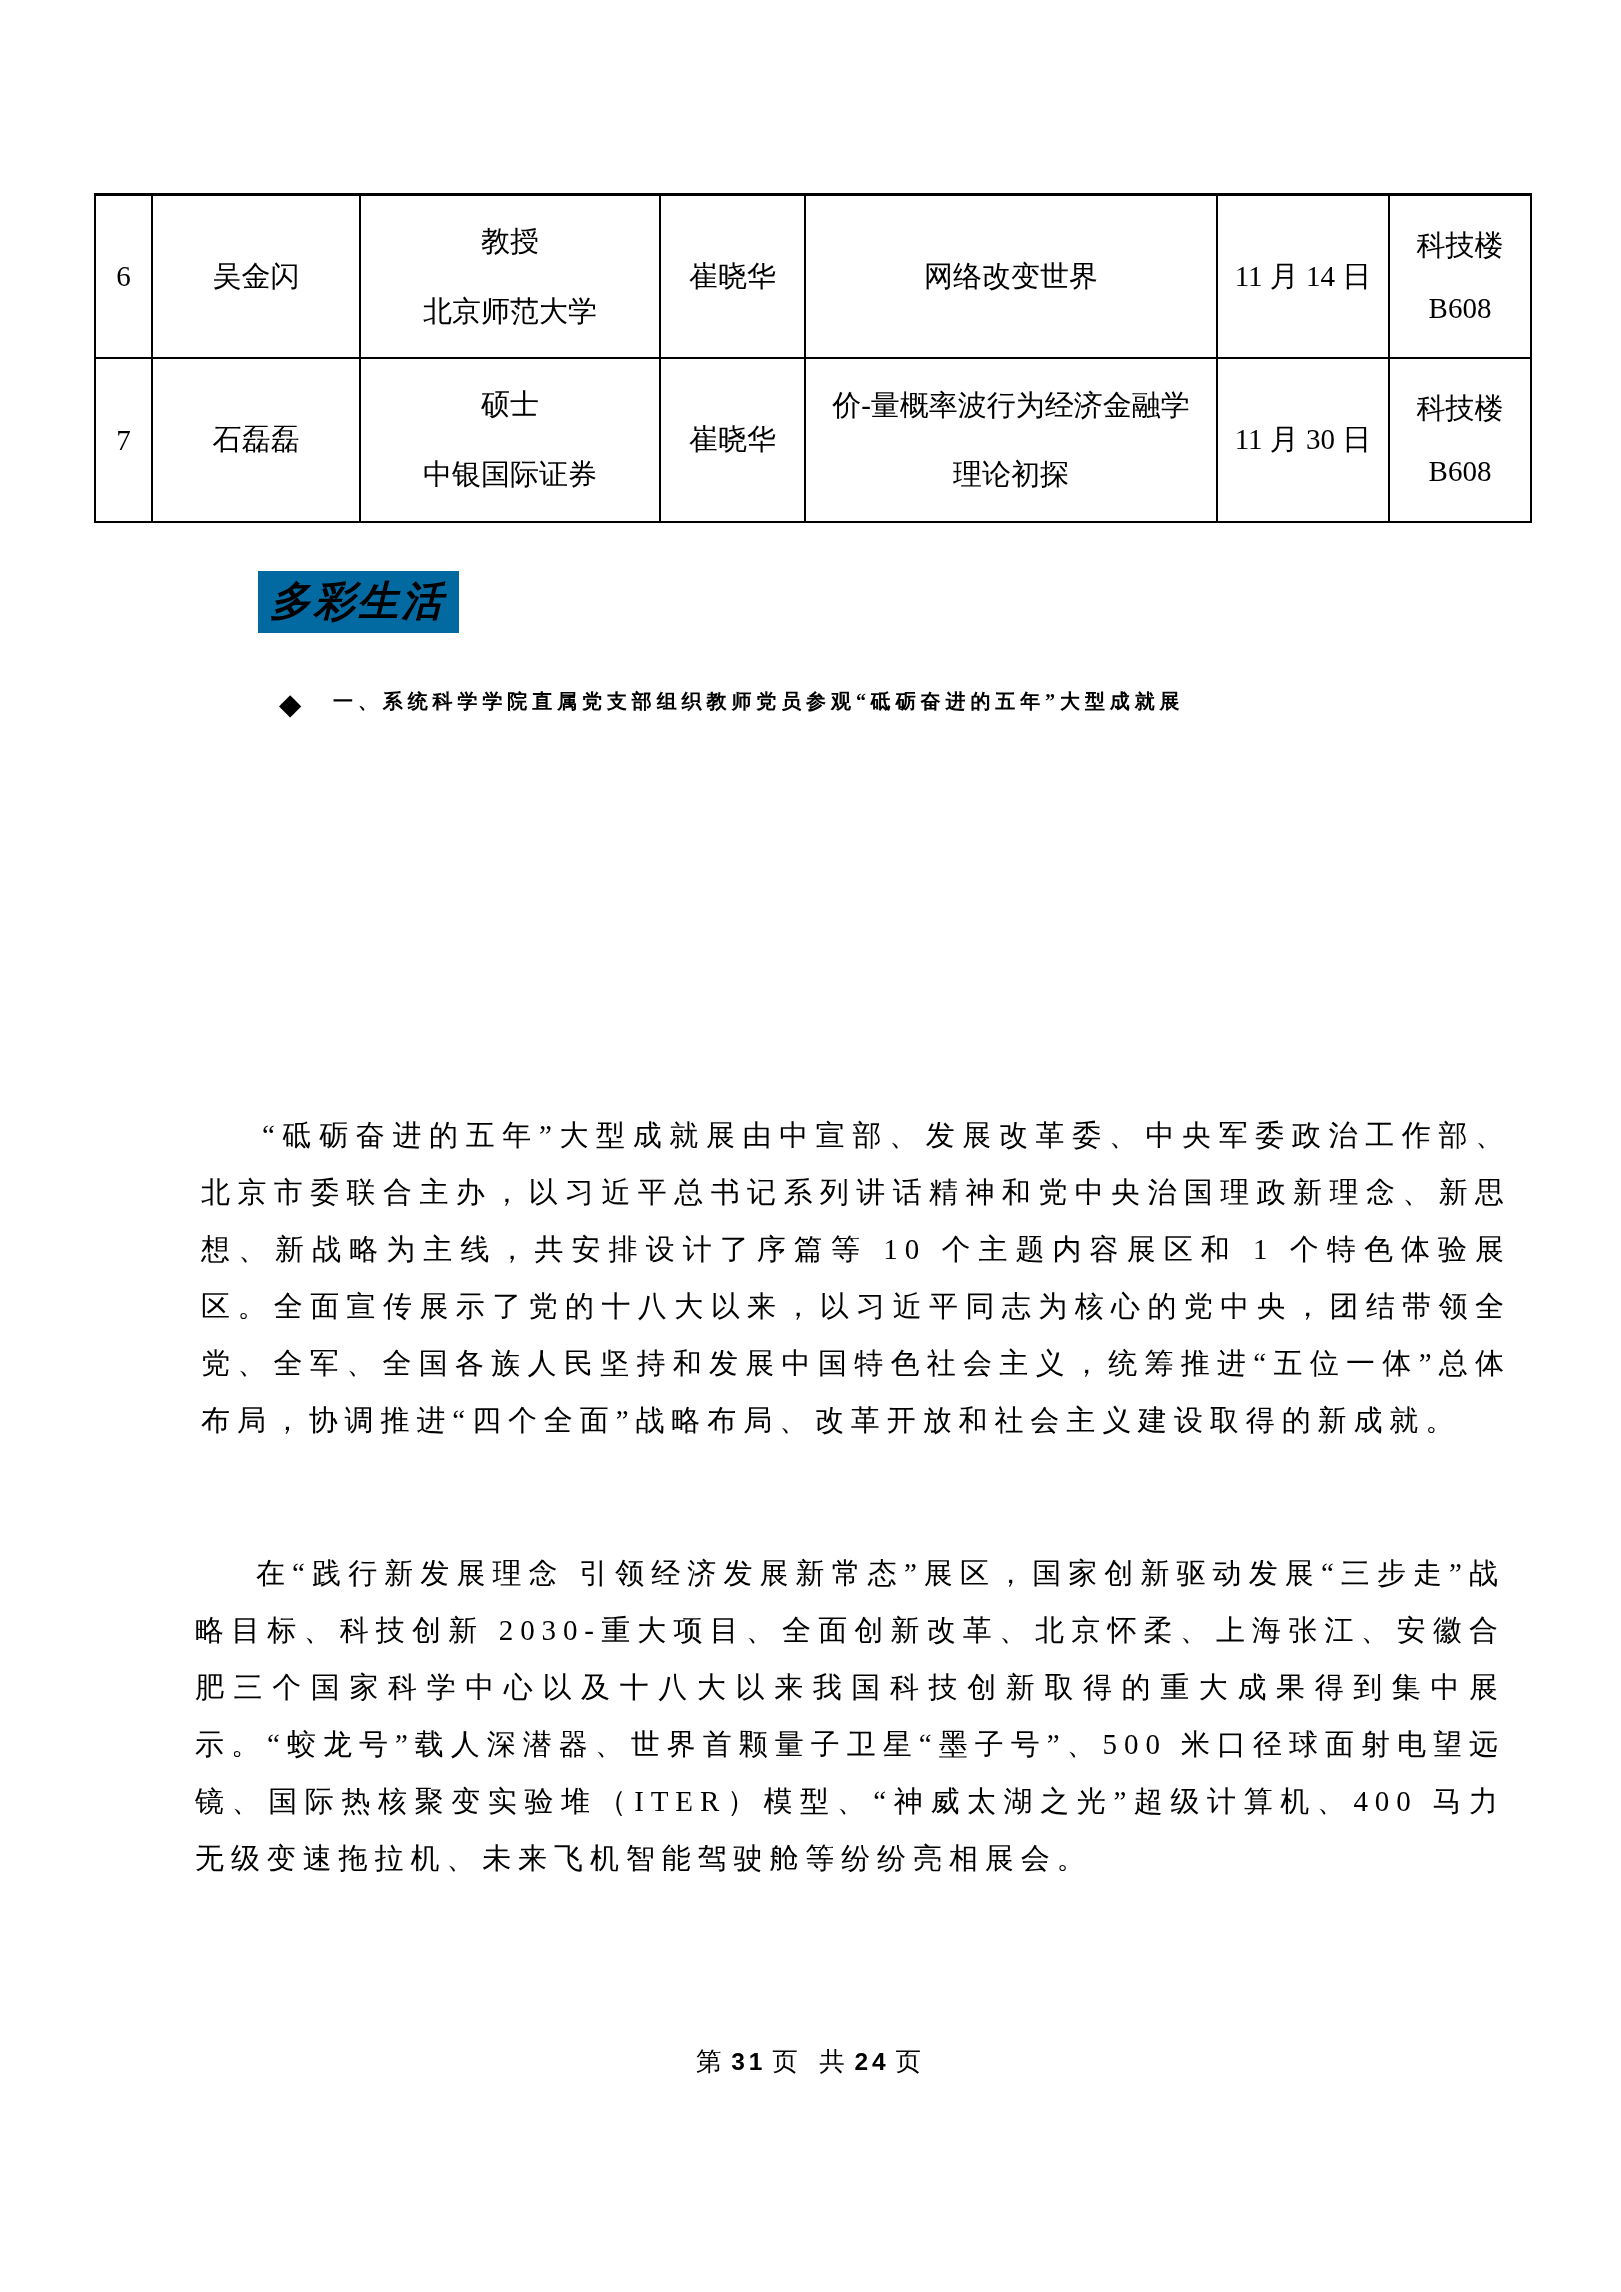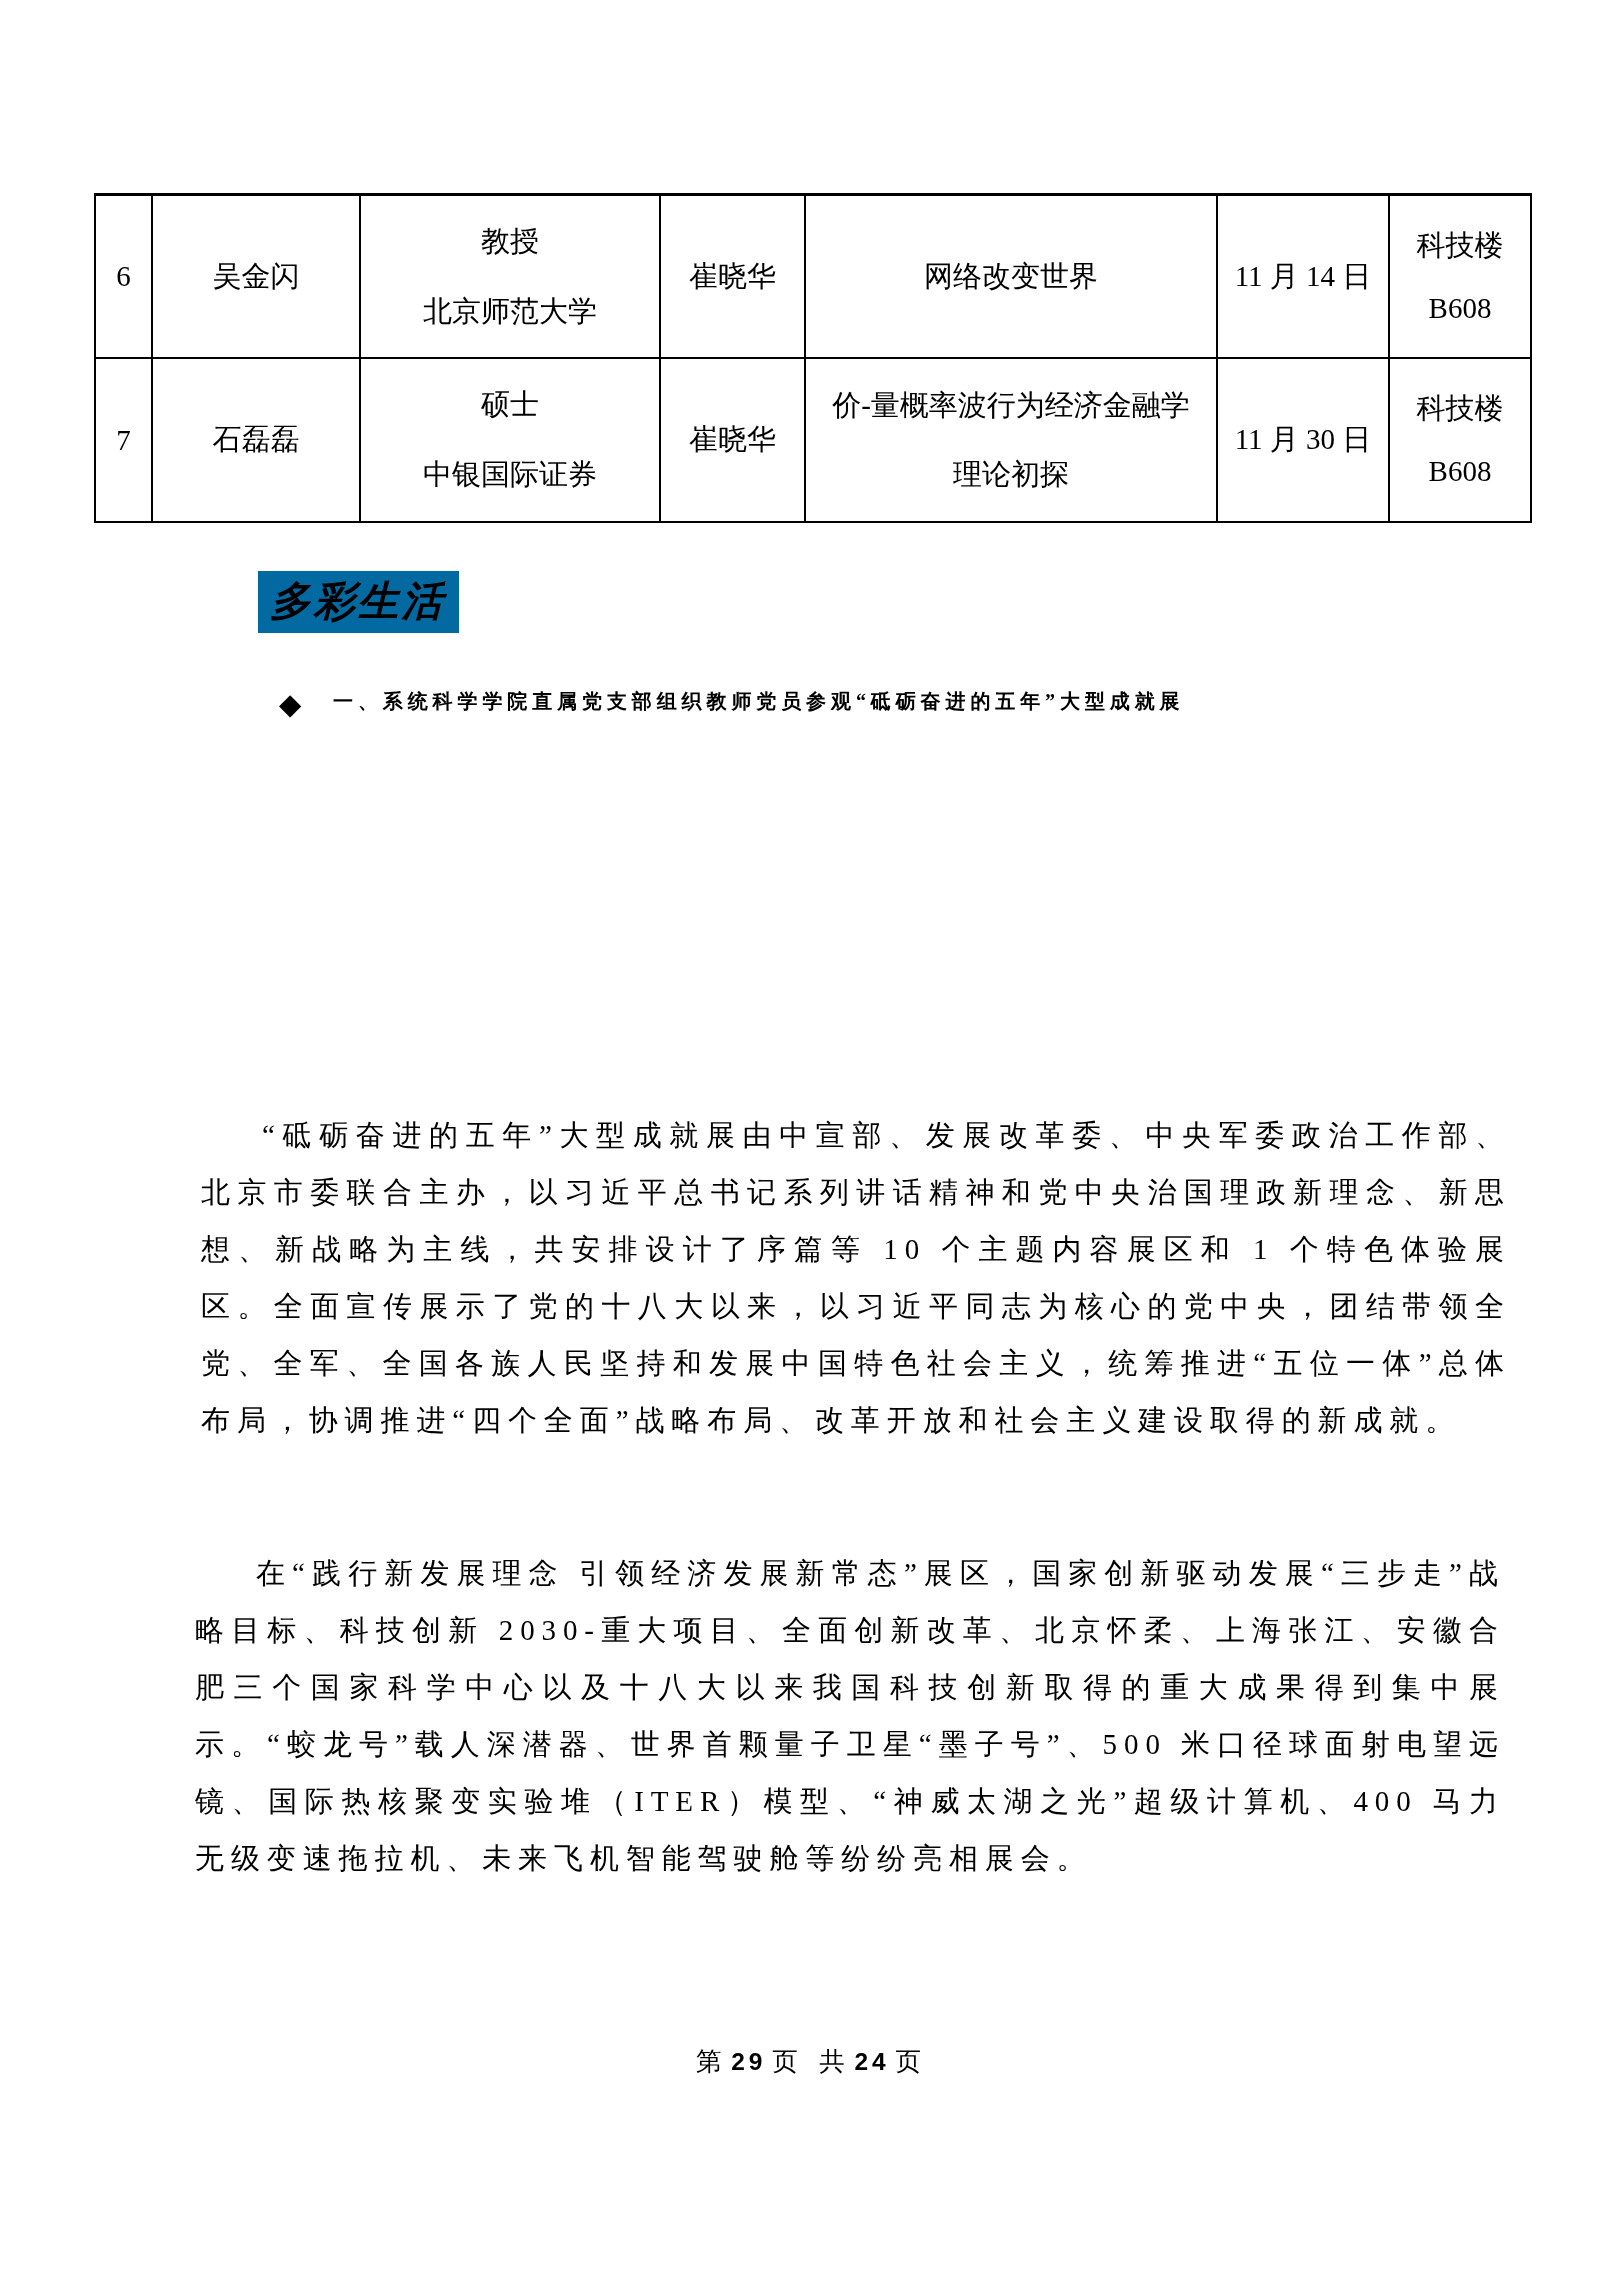--- a/index.html
+++ b/index.html
@@ -157,17 +157,17 @@
 
   <div class="article-heading">
     <span class="bullet">◆</span>
     <div class="heading-text">一、系统科学学院直属党支部组织教师党员参观“砥砺奋进的五年”大型成就展</div>
   </div>
 
   <p class="body-para para-2">“砥砺奋进的五年”大型成就展由中宣部、发展改革委、中央军委政治工作部、北京市委联合主办，以习近平总书记系列讲话精神和党中央治国理政新理念、新思想、新战略为主线，共安排设计了序篇等 10 个主题内容展区和 1 个特色体验展区。全面宣传展示了党的十八大以来，以习近平同志为核心的党中央，团结带领全党、全军、全国各族人民坚持和发展中国特色社会主义，统筹推进“五位一体”总体布局，协调推进“四个全面”战略布局、改革开放和社会主义建设取得的新成就。</p>
   <p class="body-para para-3">在“践行新发展理念 引领经济发展新常态”展区，国家创新驱动发展“三步走”战略目标、科技创新 2030-重大项目、全面创新改革、北京怀柔、上海张江、安徽合肥三个国家科学中心以及十八大以来我国科技创新取得的重大成果得到集中展示。“蛟龙号”载人深潜器、世界首颗量子卫星“墨子号”、500 米口径球面射电望远镜、国际热核聚变实验堆（ITER）模型、“神威太湖之光”超级计算机、400 马力无级变速拖拉机、未来飞机智能驾驶舱等纷纷亮相展会。</p>
 
   <div class="page-footer">
-    <span>第</span><span class="num">29</span><span>页</span><span class="gap"></span><span>共</span><span class="num">24</span><span>页</span>
+    <span>第</span><span class="num">31</span><span>页</span><span class="gap"></span><span>共</span><span class="num">24</span><span>页</span>
   </div>
 
 </div>
 
 
 </body></html>

